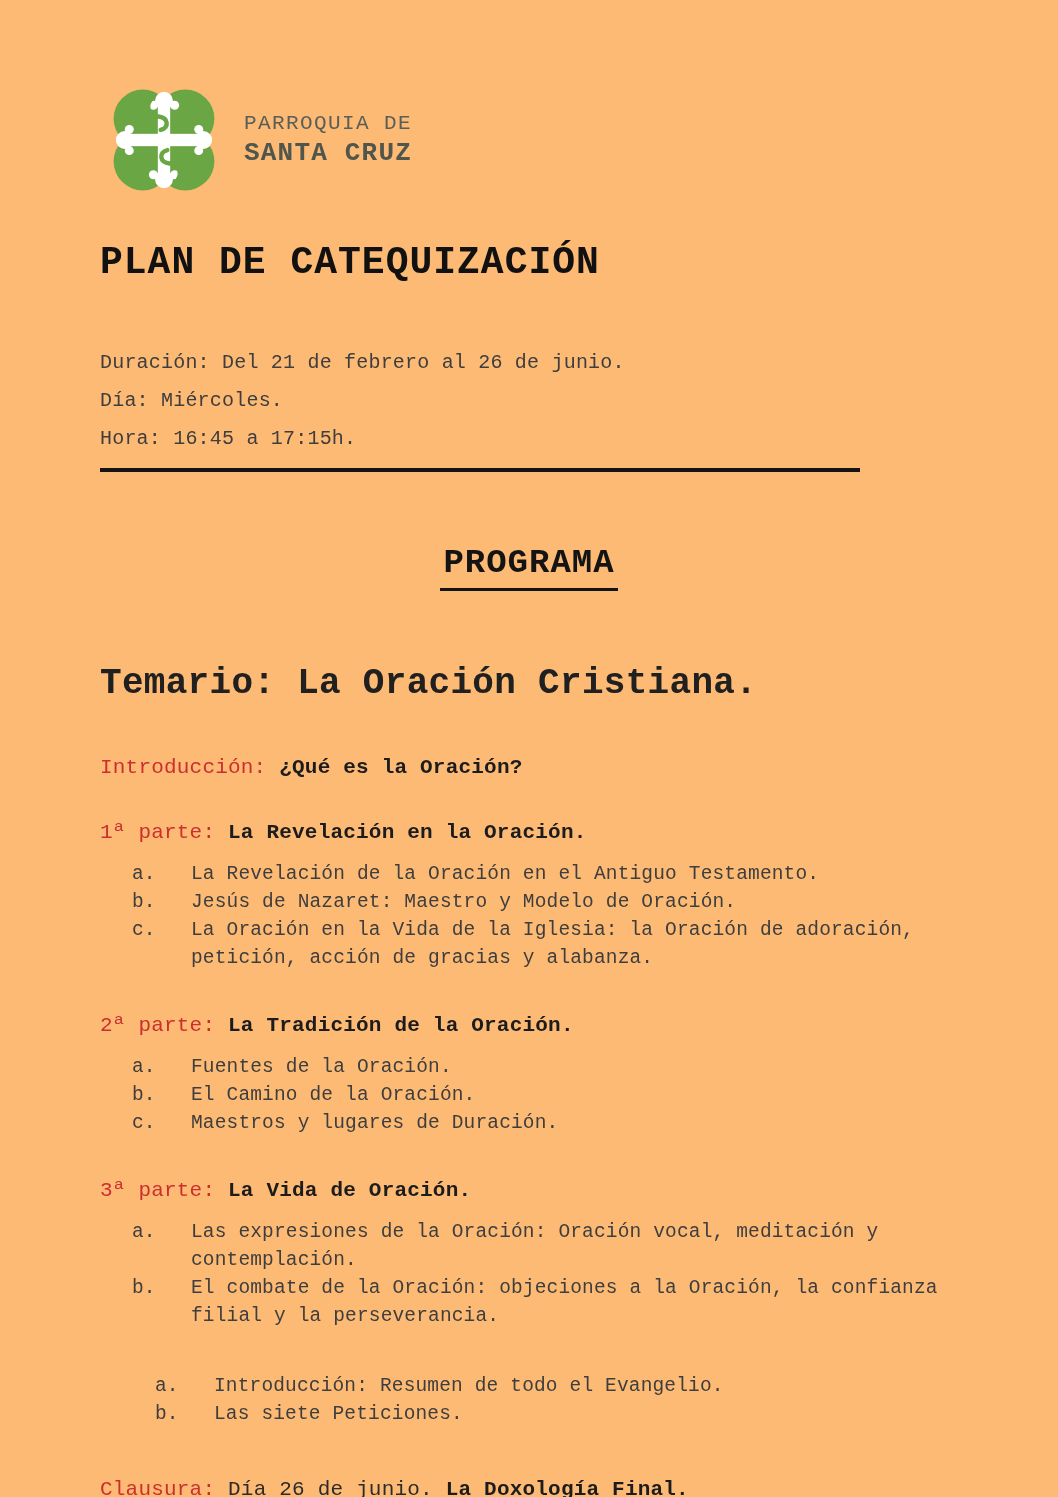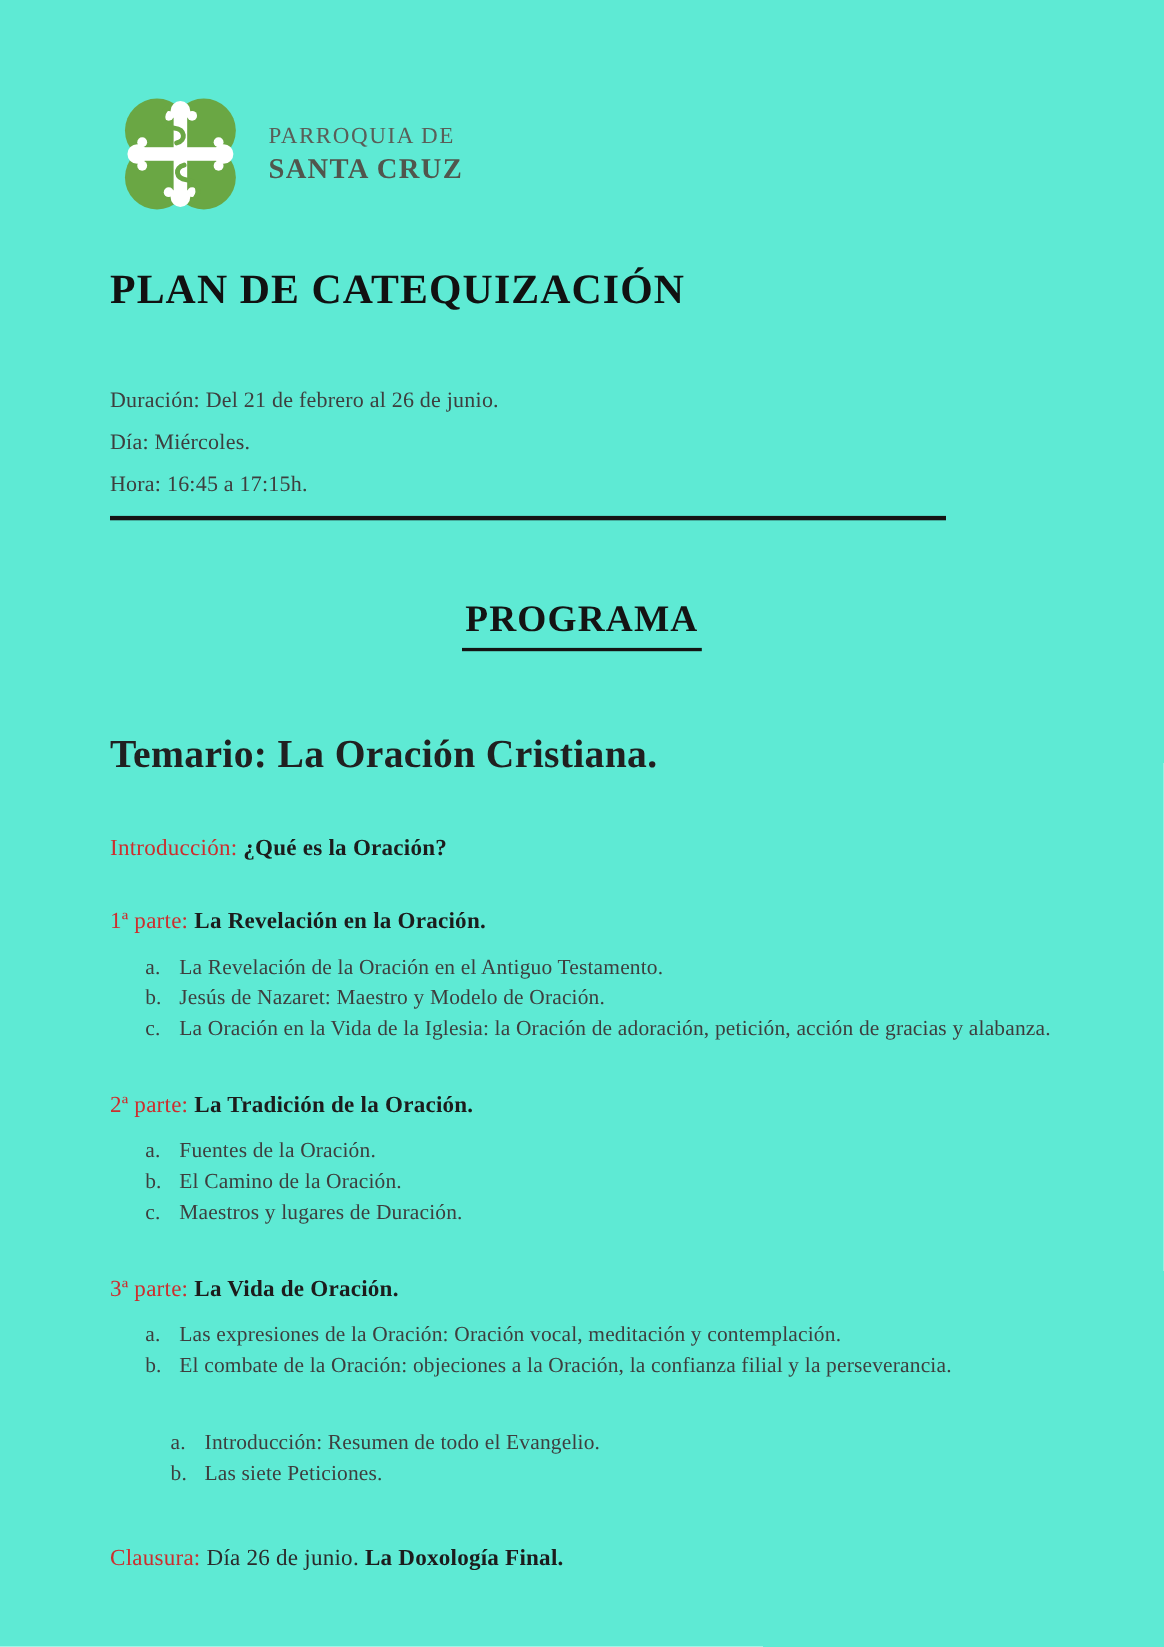--- a/index.html
+++ b/index.html
@@ -8,22 +8,22 @@
     --brand-gray:#5a5e58;
     --text-dark:#1c1c1c;
     --text-body:#3e3e3e;
   }
   *{box-sizing:border-box;}
   html,body{margin:0;padding:0;background:#ffffff;}
   .page{
     position:relative;
     width:1058px;height:1497px;
     margin:0 auto;
-    background:#5eead4;
-    font-family:Liberation Serif, serif;
+    background:#fdba74;
+    font-family:Liberation Mono, monospace;
     padding:0 100px;
     overflow:hidden;
   }
   
   .brand{
     position:absolute;top:84px;left:108px;
     display:flex;align-items:center;gap:24px;
   }
   .brand svg{width:112px;height:112px;display:block;}
   .brand-text{display:flex;flex-direction:column;justify-content:center;}
@@ -51,21 +51,21 @@
   .topic{margin:44px 0 0;font-size:36px;font-weight:700;letter-spacing:0.3px;color:#202020;}
   .intro-line{margin:52px 0 0;font-size:21px;letter-spacing:0.2px;}
   .red{color:var(--red);font-weight:400;}
   .bold{font-weight:700;color:var(--text-dark);}
   
   .part{margin-top:42px;}
   .part-heading{margin:0;font-size:21px;letter-spacing:0.2px;}
   .items{list-style:none;margin:16px 0 0;padding:0 0 0 32px;}
   .items li{display:flex;font-size:19.5px;line-height:28px;color:var(--text-body);letter-spacing:0.15px;}
   .li-letter{width:31px;flex:none;}
-  .li-text{flex:1;}
+  .li-text{flex:1;margin-left:28px;}
   #sections .part:nth-child(4) .items{padding-left:55px;}
   
   .closing{margin:50px 0 0;font-size:21px;letter-spacing:0.2px;color:#2b2b2b;}
 </style>
 </head>
 <body>
 
 <div class="page">
 
   <header class="brand">

